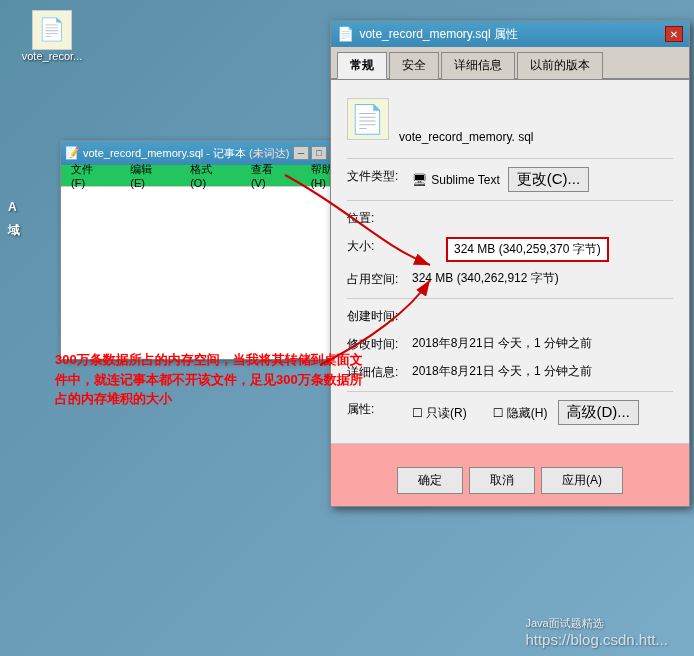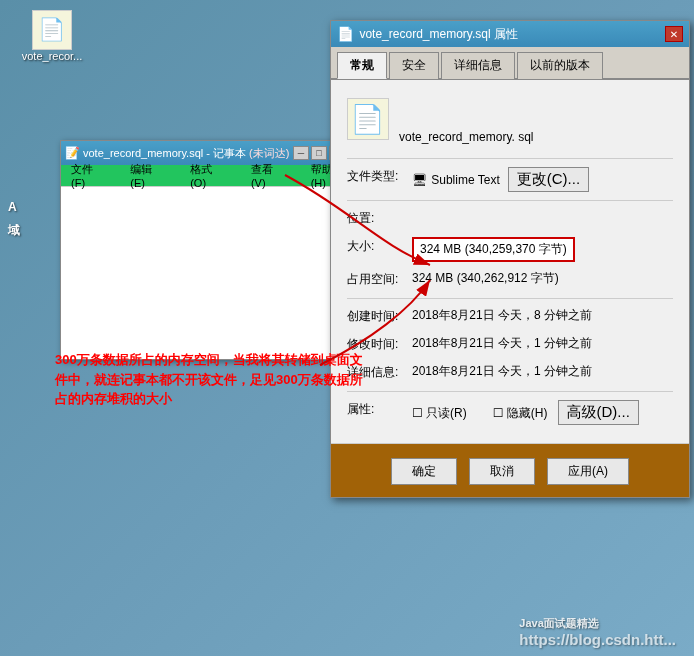--- a/index.html
+++ b/index.html
@@ -262,36 +262,37 @@
     }
 
     
     .highlight-box {
       background: white;
       border: 2px solid #cc0000;
       padding: 2px 6px;
       font-size: 12px;
       color: #000;
       display: inline-block;
+      margin-left: 34px;
     }
 
     .prop-separator {
       border: none;
       border-top: 1px solid #ccc;
       margin: 8px 0;
     }
 
     
     .dialog-footer {
       display: flex;
       justify-content: center;
-      gap: 12px;
-      padding: 14px 16px 12px;
+      gap: 6px;
+      padding: 23px 16px 12px;
       border-top: 1px solid #ccc;
-      background: #a16207;
+      background: #fca5a5;
     }
     .dialog-btn {
       padding: 4px 20px;
       font-size: 12px;
       background: #e8e8e8;
       border: 1px solid #888;
       cursor: pointer;
       color: #000;
     }
 
@@ -315,25 +316,24 @@
       left: 0;
       width: 694px;
       height: 656px;
       pointer-events: none;
     }
 
     
     .watermark {
       position: absolute;
       bottom: 8px;
-      right: 18px;
+      right: 26px;
       color: rgba(255,255,255,0.85);
       font-size: 11px;
       text-shadow: 1px 1px 2px rgba(0,0,0,0.5);
-      font-weight: bold;
     }
 
     
     .sidebar-letters {
       position: absolute;
       left: 8px;
       top: 200px;
       display: flex;
       flex-direction: column;
       gap: 8px;
@@ -434,21 +434,20 @@
 
       <div class="prop-row">
         <div class="prop-label">占用空间:</div>
         <div class="prop-value">324 MB (340,262,912 字节)</div>
       </div>
 
       <hr class="prop-separator">
 
       <div class="prop-row">
         <div class="prop-label">创建时间:</div>
-        <div class="prop-value">2018年8月21日 今天，8 分钟之前</div>
       </div>
 
       <div class="prop-row">
         <div class="prop-label">修改时间:</div>
         <div class="prop-value">2018年8月21日 今天，1 分钟之前</div>
       </div>
 
       <div class="prop-row">
         <div class="prop-label">详细信息:</div>
         <div class="prop-value">2018年8月21日 今天，1 分钟之前</div>

